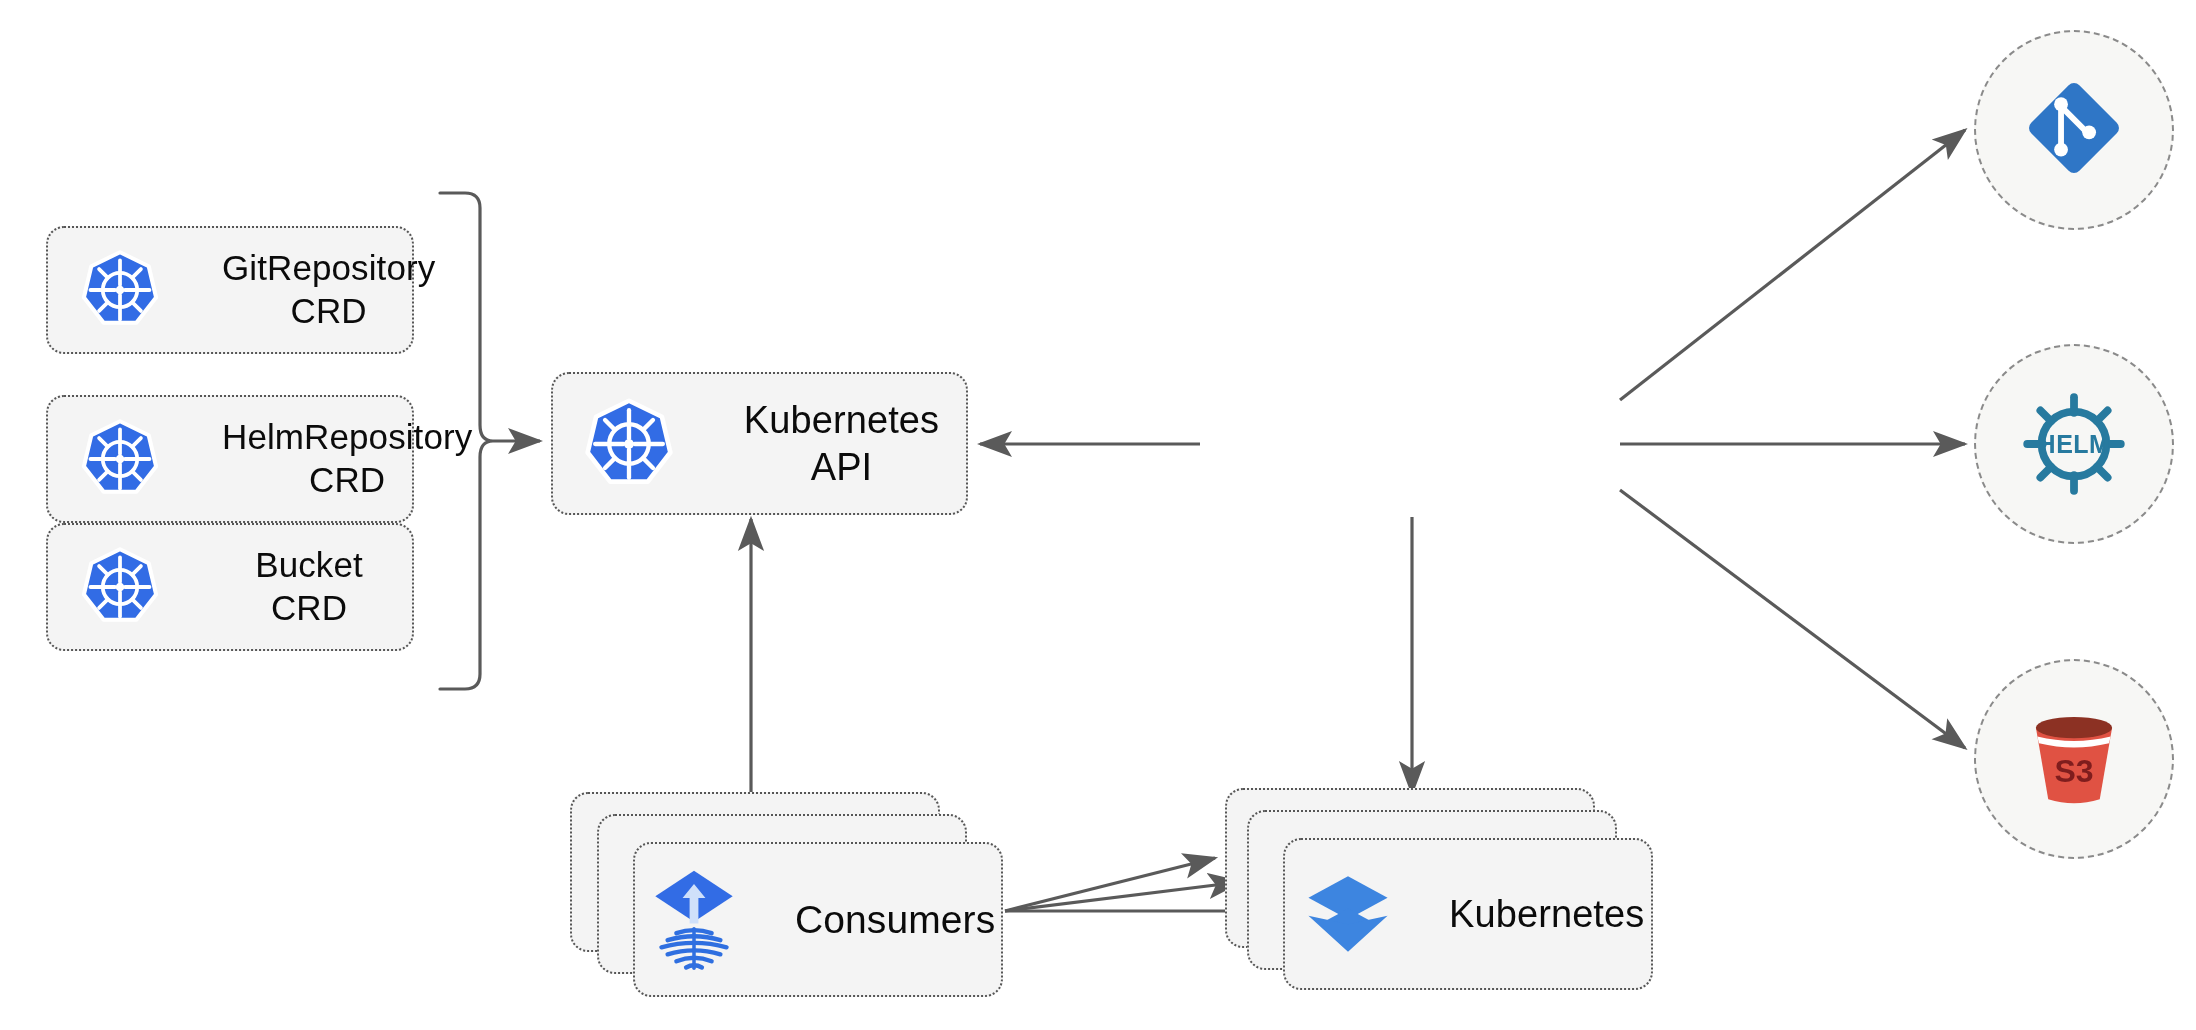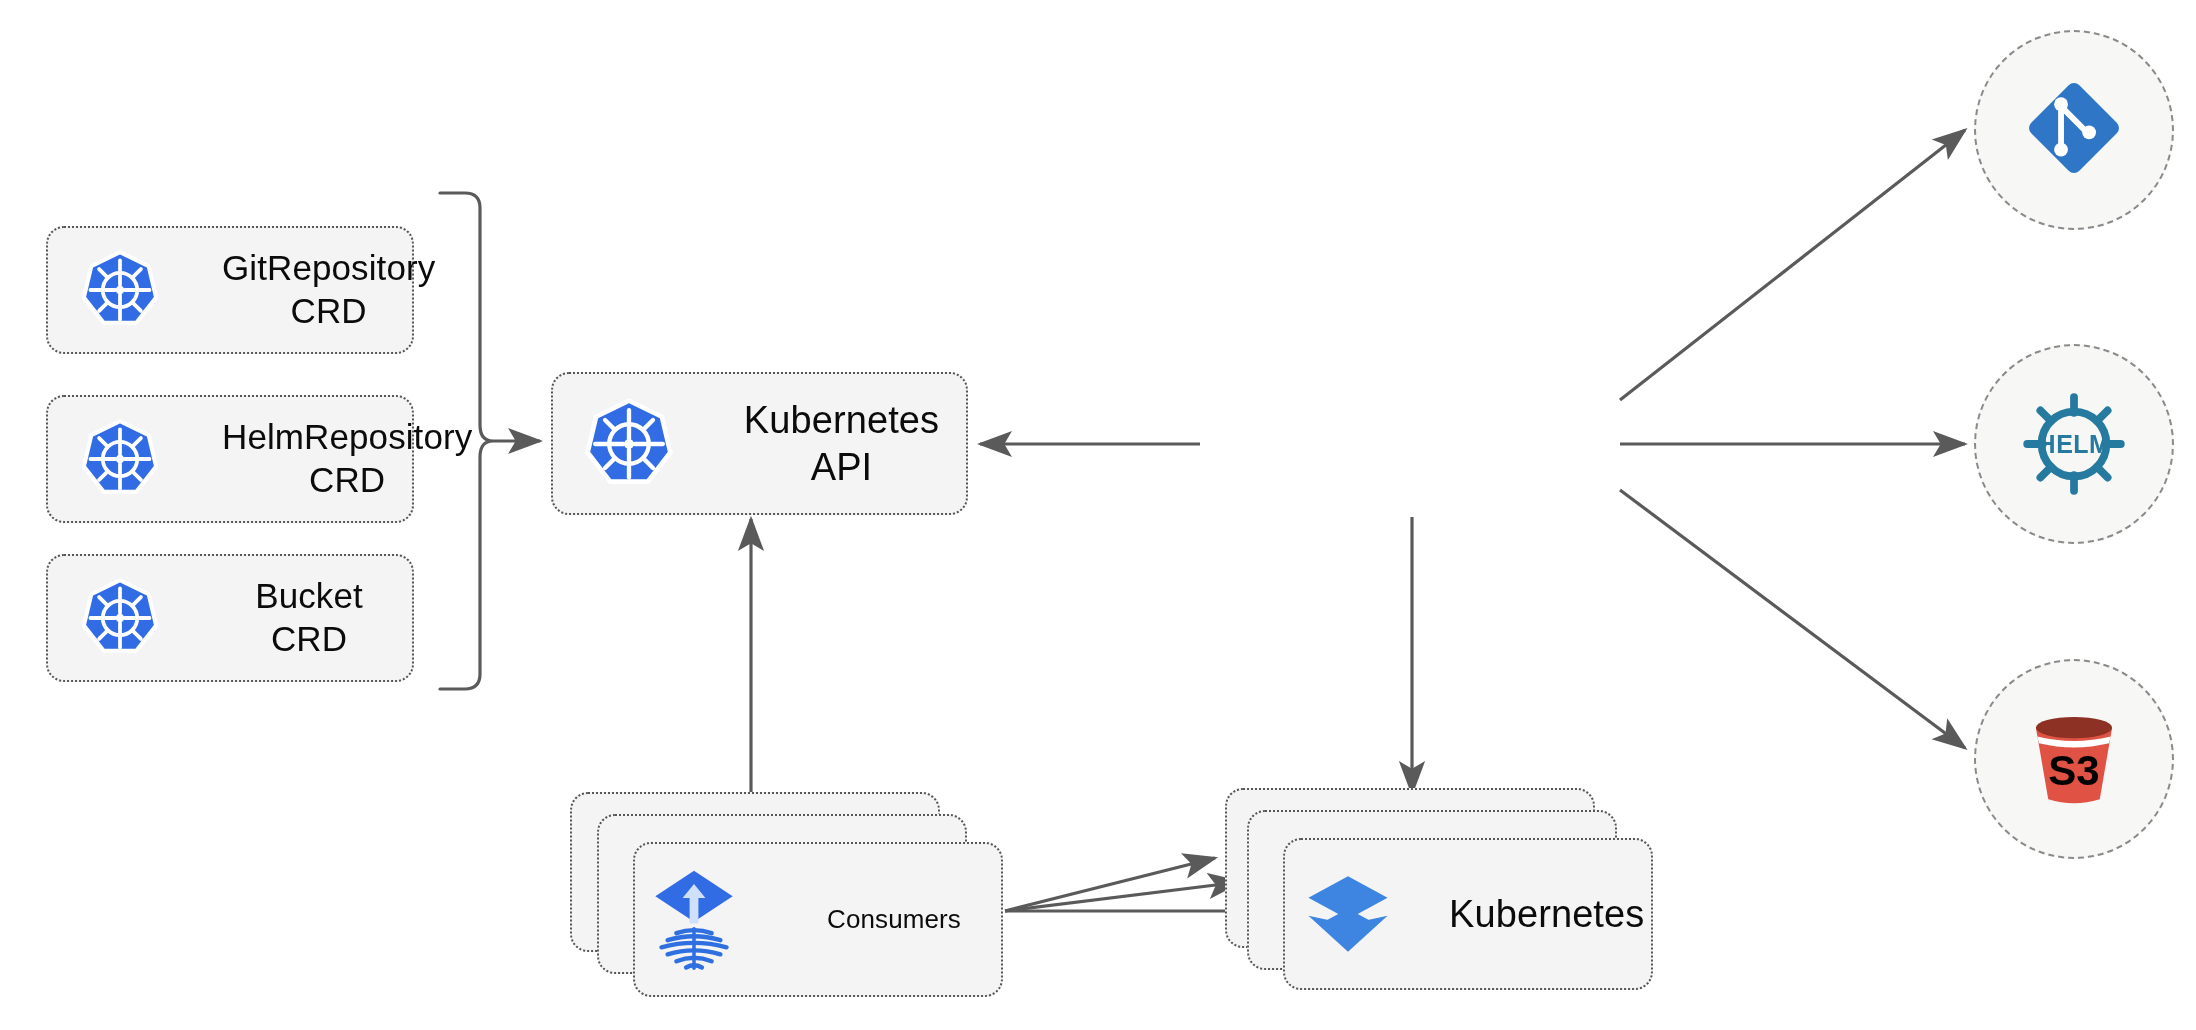--- a/index.html
+++ b/index.html
@@ -62,21 +62,21 @@
   
   .crd {
     left: 46px;
     width: 368px;
     height: 128px;
   }
   .crd .icon-slot { width: 108px; margin-left: 18px; }
   .crd .label { font-size: 35px; padding-right: 16px; }
   #crd-git  { top: 226px; }
   #crd-helm { top: 395px; }
-  #crd-bkt  { top: 554px; }
+  #crd-bkt  { top: 523px; }
 
   
   #k8s-api {
     left: 551px;
     top: 372px;
     width: 417px;
     height: 143px;
   }
   #k8s-api .icon-slot { width: 116px; margin-left: 18px; }
   #k8s-api .label { font-size: 38px; padding-right: 18px; }
@@ -94,21 +94,21 @@
   
   .stack { position: absolute; }
   .stack .node { position: absolute; }
 
   
   #consumers-stack { left: 570px; top: 792px; width: 450px; height: 215px; }
   #consumers-back2 { left: 0px;  top: 0px;  width: 370px; height: 160px; }
   #consumers-back1 { left: 27px; top: 22px; width: 370px; height: 160px; }
   #consumers-front { left: 63px; top: 50px; width: 370px; height: 155px; }
   #consumers-front .icon-slot { width: 106px; margin-left: 6px; }
-  #consumers-front .label { font-size: 26px; padding-right: 8px; }
+  #consumers-front .label { font-size: 39px; padding-right: 8px; }
 
   
   #artifacts-stack { left: 1225px; top: 788px; width: 440px; height: 215px; }
   #artifacts-back2 { left: 0px;  top: 0px;  width: 370px; height: 160px; }
   #artifacts-back1 { left: 22px; top: 22px; width: 370px; height: 160px; }
   #artifacts-front { left: 58px; top: 50px; width: 370px; height: 152px; }
   #artifacts-front .icon-slot { width: 106px; margin-left: 10px; }
   #artifacts-front .label { font-size: 38px; padding-right: 10px; }
 
   
@@ -359,18 +359,18 @@
 
   <div class="ext" id="ext-s3">
     <span style="position:relative;display:block;width:112px;height:112px;">
       <svg width="112" height="112" viewBox="0 0 100 100" style="position:absolute;left:0;top:0;">
         <path d="M16 22 L84 22 L73 86 Q50 93 27 86 Z" fill="#E05243"></path>
         <ellipse cx="50" cy="22" rx="34" ry="9.5" fill="#8C3123"></ellipse>
         <path d="M17.3 30 Q50 38 82.7 30 L81.3 36 Q50 43.5 18.7 36 Z" fill="#ffffff"></path>
       </svg>
       <span style="position:absolute;left:0;top:12px;width:112px;height:112px;
                    display:flex;align-items:center;justify-content:center;
-                   color:#000000;font-weight:bold;font-size:42px;
+                   color:#7f1d1d;font-weight:bold;font-size:32px;
                    font-family:'Liberation Sans',sans-serif;">S3</span>
     </span>
   </div>
 
 </div>
 
 </body></html>

